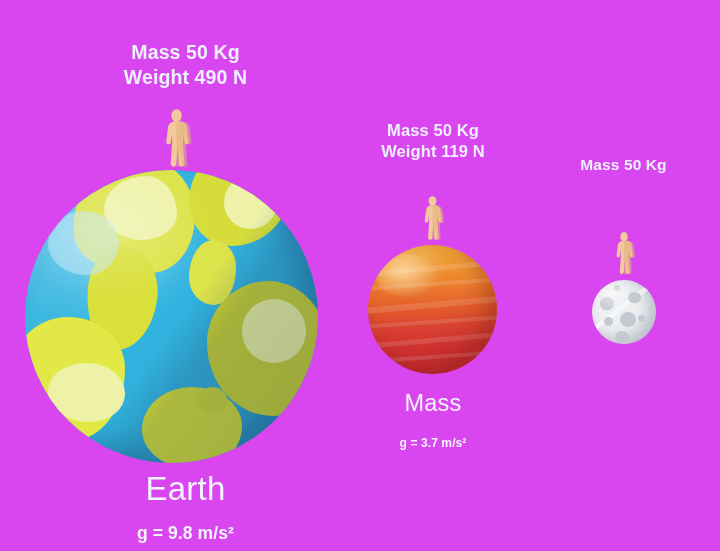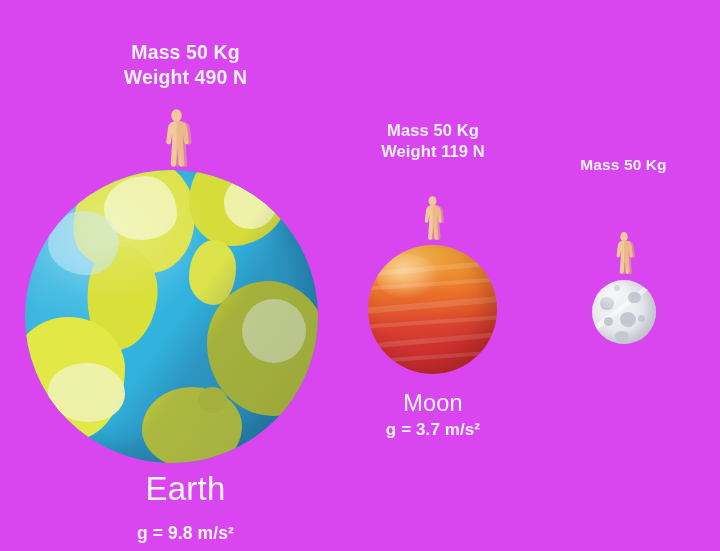--- a/index.html
+++ b/index.html
@@ -41,21 +41,21 @@
   
   #earth-info { left:43px;  top:40px;  width:285px; font-size:19.5px; }
   #earth-label{ left:43px;  top:470px; width:285px; }
   #earth-label .body-name { font-size:33px; }
   #earth-label .body-g    { font-size:17.5px; margin-top:15px; }
 
   
   #mars-info  { left:357px; top:120px; width:152px; font-size:16.5px; }
   #mars-label { left:357px; top:390px; width:152px; }
   #mars-label .body-name { font-size:23.5px; }
-  #mars-label .body-g    { font-size:17px; margin-top:3px; }
+  #mars-label .body-g    { font-size:12px; margin-top:19px; }
 
   
   #moon-info  { left:552px; top:155px; width:143px; font-size:15.5px; }
   #moon-label { left:552px; top:348px; width:143px; }
   #moon-label .body-name { font-size:22px; }
   #moon-label .body-g    { font-size:14.5px; margin-top:2px; }
 
   
   .planet { position:absolute; border-radius:50%; overflow:hidden; }
 
@@ -252,21 +252,21 @@
     <div class="band" id="m-b2"></div>
     <div class="band" id="m-b3"></div>
     <div class="band" id="m-b4"></div>
     <div class="band" id="m-b5"></div>
     <div class="band" id="m-b6"></div>
     <div id="m-shine"></div>
     <div id="m-term"></div>
   </div>
 
   <div class="body-label" id="mars-label">
-    <span class="body-name">Moon</span>
+    <span class="body-name">Mass</span>
     <span class="body-g">g = 3.7 m/s²</span>
   </div>
 
   <div class="info-block" id="moon-info">
     <span class="info-line">Mass 50 Kg</span>
   </div>
 
   <div class="person" id="moon-person" style="left:612px; top:225px; width:24px; height:56px;">
     <svg viewBox="0 0 33 60" aria-hidden="true">
       <g fill="#f3c89a">

